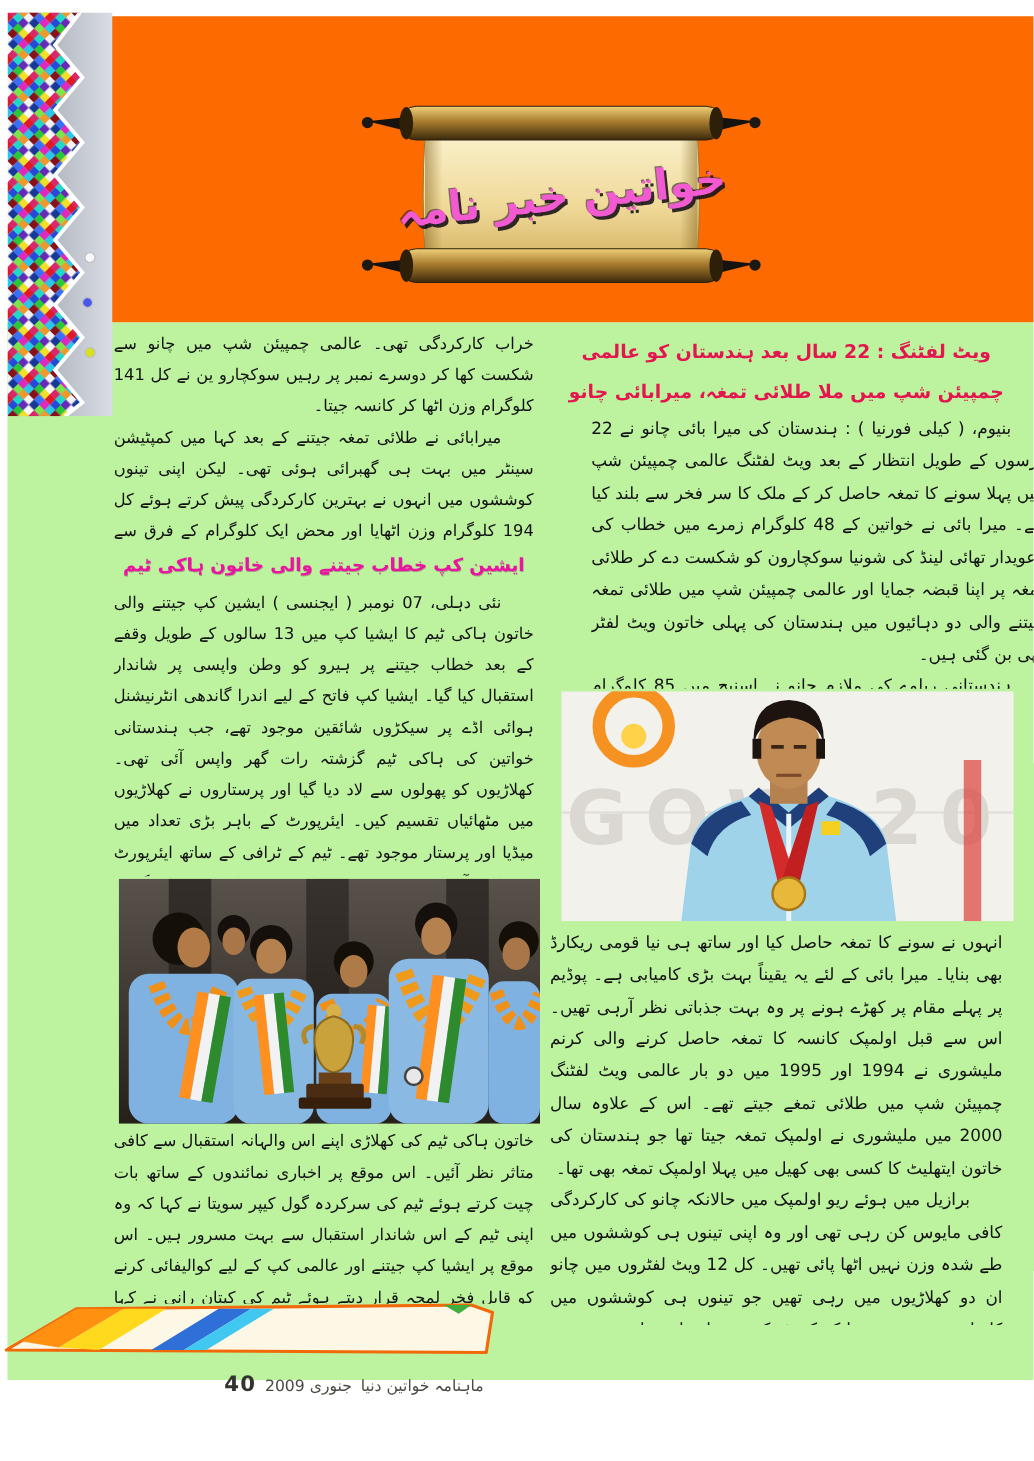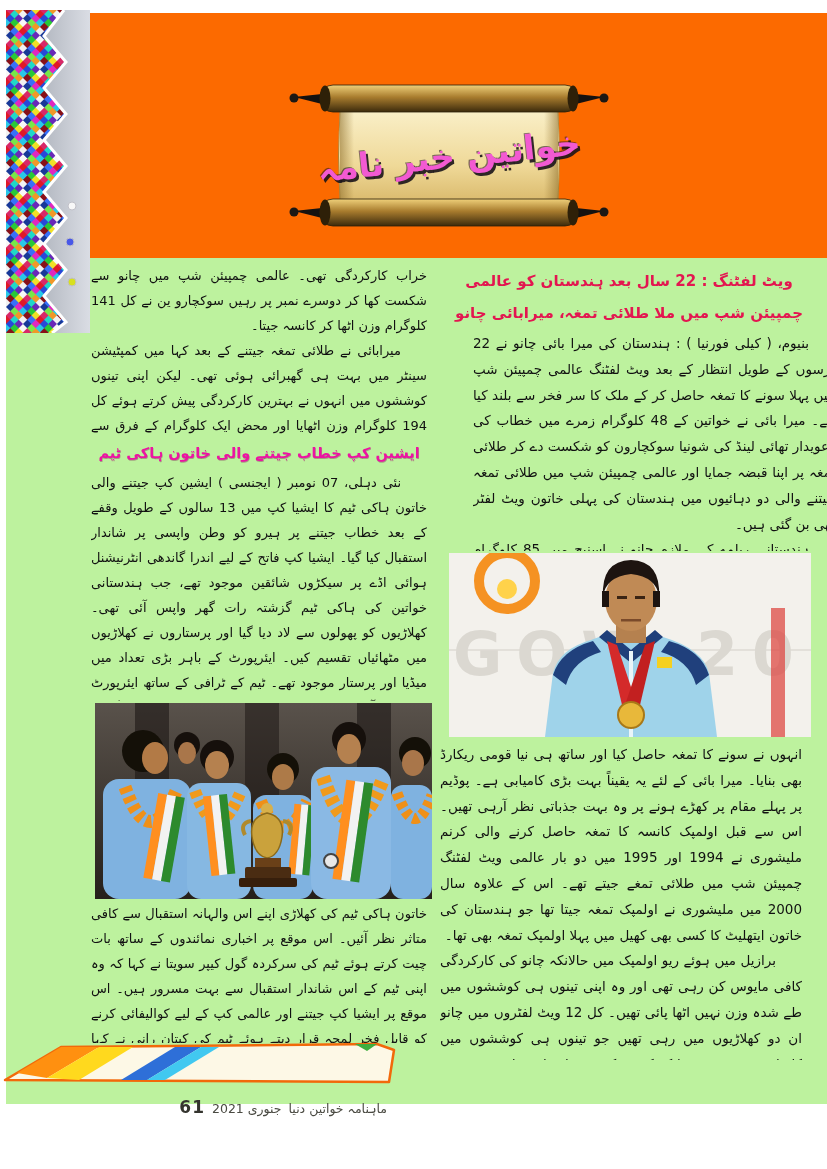--- a/index.html
+++ b/index.html
@@ -287,18 +287,18 @@
       <g>
         <polygon points="14,31 58,5 96,5 44,36" fill="#ff9010"></polygon>
         <polygon points="44,36 96,5 130,5 76,38" fill="#ffd91e"></polygon>
         <polygon points="118,38 172,5 198,5 144,38" fill="#2e6fd8"></polygon>
         <polygon points="144,38 198,5 216,5 162,38" fill="#41c8f0"></polygon>
         <polygon points="352,2 374,2 364,9" fill="#3fae3f"></polygon>
       </g>
     </svg>
     <div class="footer-text">
       <span class="footer-mag">ماہنامہ خواتین دنیا</span>
-      <span class="footer-issue">جنوری 2021</span>
-      <span class="footer-num">61</span>
+      <span class="footer-issue">جنوری 2009</span>
+      <span class="footer-num">40</span>
     </div>
   </div>
 
 </div>
 
 </body></html>

